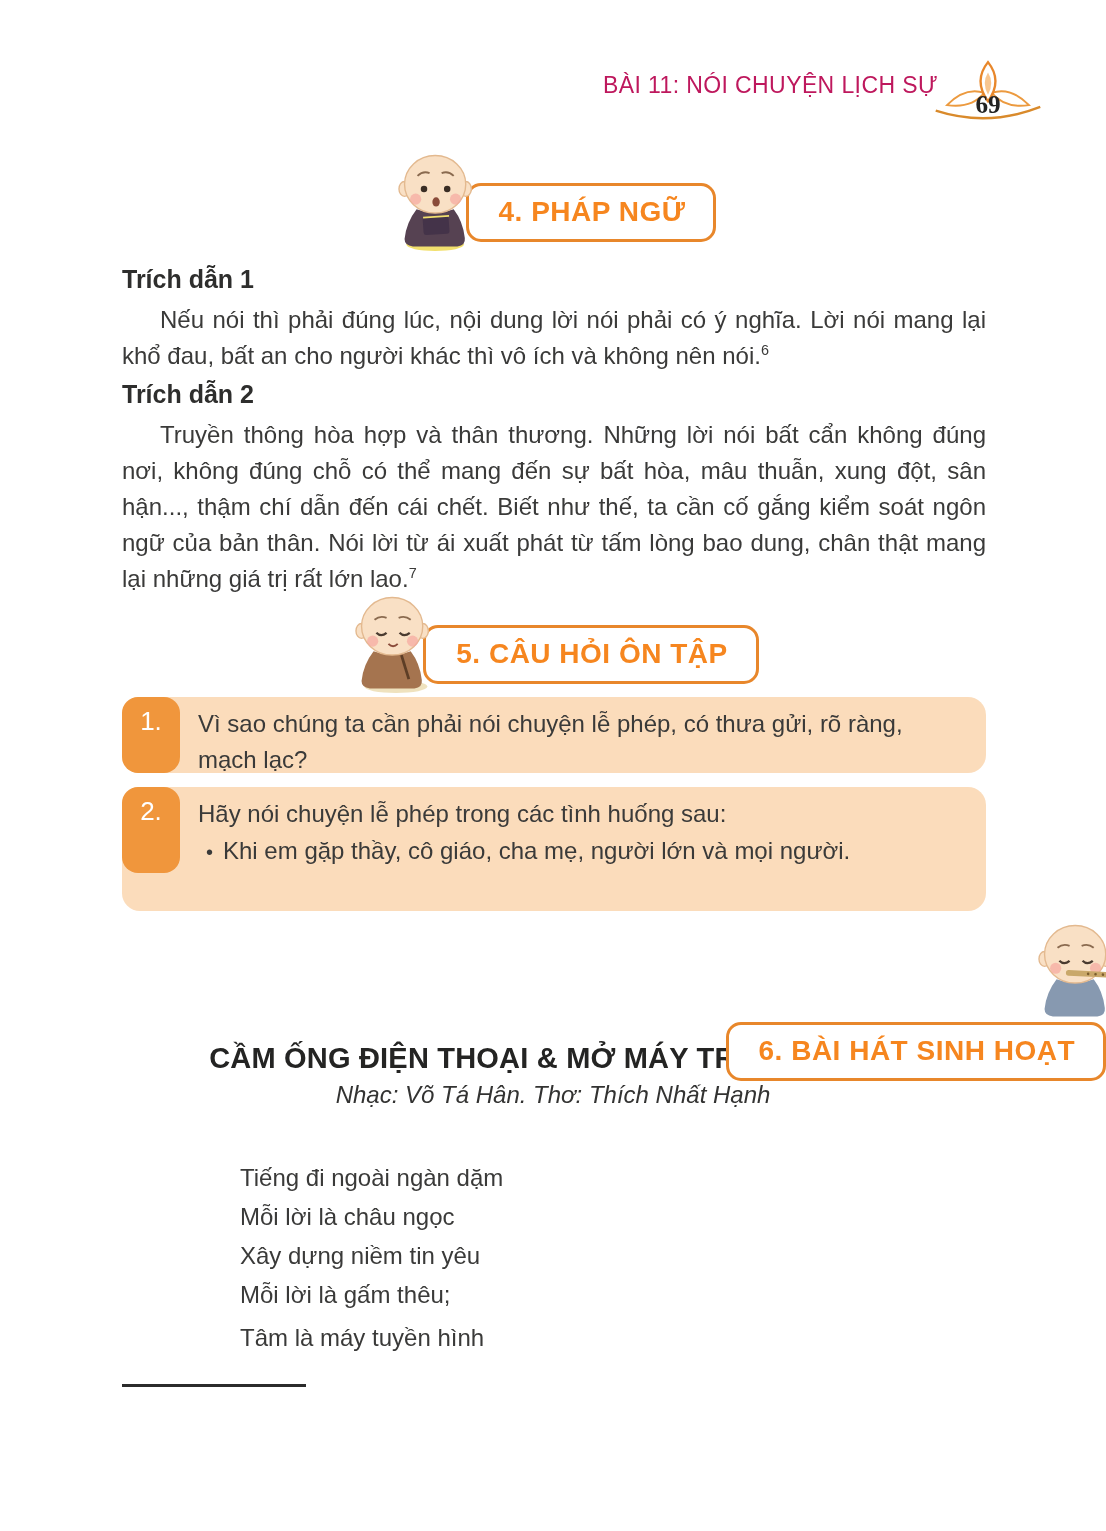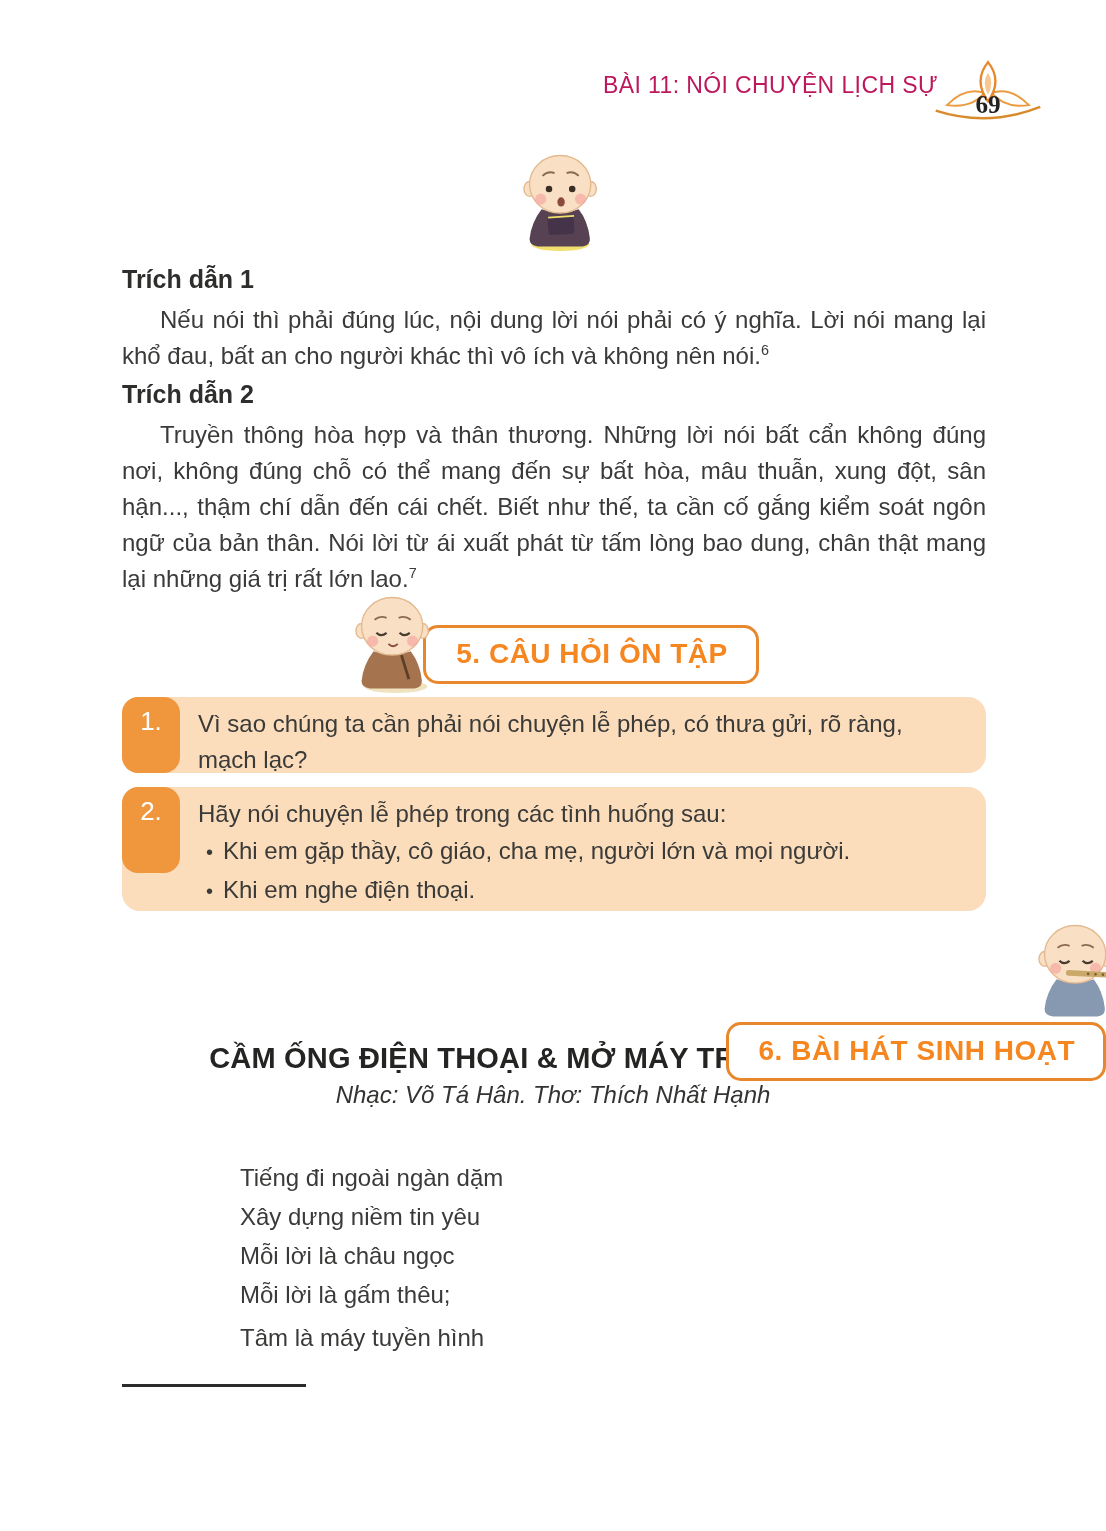--- a/index.html
+++ b/index.html
@@ -87,20 +87,21 @@
       <path d="M29 28 q6 -6 13 -3" fill="none" stroke="#8a6a4f" stroke-width="2"></path>
       <path d="M55 25 q7 -3 13 3" fill="none" stroke="#8a6a4f" stroke-width="2"></path>
       <circle cx="36" cy="42" r="3.5" fill="#3a2d24"></circle>
       <circle cx="61" cy="42" r="3.5" fill="#3a2d24"></circle>
       <circle cx="27" cy="53" r="6" fill="#f6a8a0" opacity="0.7"></circle>
       <circle cx="70" cy="53" r="6" fill="#f6a8a0" opacity="0.7"></circle>
       <ellipse cx="49" cy="56" rx="4" ry="5" fill="#8a4b3a"></ellipse>
       <rect x="35" y="72" width="28" height="19" rx="3" fill="#443349" transform="rotate(-4 49 81)"></rect>
       <path d="M35 73 L63 71" stroke="#f2e06e" stroke-width="2"></path>
     </svg>
+    <span class="badge-pill">4. PHÁP NGỮ</span>
   </div>
 
   <div class="sub-heading" style="top:265px;">Trích dẫn 1</div>
   <p class="para" style="top:302px;"><span>Nếu nói thì phải đúng lúc, nội dung lời nói phải có ý nghĩa. Lời nói mang lại khổ đau, bất an cho người khác thì vô ích và không nên nói.</span><sup class="fn-ref">6</sup></p>
 
   <div class="sub-heading" style="top:380px;">Trích dẫn 2</div>
   <p class="para" style="top:417px;"><span>Truyền thông hòa hợp và thân thương. Những lời nói bất cẩn không đúng nơi, không đúng chỗ có thể mang đến sự bất hòa, mâu thuẫn, xung đột, sân hận..., thậm chí dẫn đến cái chết. Biết như thế, ta cần cố gắng kiểm soát ngôn ngữ của bản thân. Nói lời từ ái xuất phát từ tấm lòng bao dung, chân thật mang lại những giá trị rất lớn lao.</span><sup class="fn-ref">7</sup></p>
 
   <div class="badge-row" style="top:592px;">
     <svg class="monk" viewBox="0 0 100 110">
@@ -124,21 +125,20 @@
   <div class="qbox" id="q1">
     <div class="qtab">1.</div>
     <div class="qtext">Vì sao chúng ta cần phải nói chuyện lễ phép, có thưa gửi, rõ ràng, mạch lạc?</div>
   </div>
 
   <div class="qbox" id="q2">
     <div class="qtab">2.</div>
     <div class="qtext">Hãy nói chuyện lễ phép trong các tình huống sau:</div>
     <ul class="qbullets">
       <li>Khi em gặp thầy, cô giáo, cha mẹ, người lớn và mọi người.</li>
-      <li>Khi em nghe điện thoại.</li>
     </ul>
   </div>
 
   <div class="badge-row" style="top:920px;flex-direction:column;">
     <svg class="monk" viewBox="0 0 100 110">
       <path d="M28 64 Q17 78 15 96 Q15 103 24 104 L72 104 Q81 103 80 95 Q78 77 68 64 Q48 72 28 64 Z" fill="#8799b0"></path>
       <ellipse cx="15" cy="42" rx="6" ry="8" fill="#f9e0c5" stroke="#e3b98f" stroke-width="1.5"></ellipse>
       <ellipse cx="81" cy="42" rx="6" ry="8" fill="#f9e0c5" stroke="#e3b98f" stroke-width="1.5"></ellipse>
       <ellipse cx="48" cy="37" rx="33" ry="31" fill="#f9e0c5" stroke="#e3b98f" stroke-width="1.5"></ellipse>
       <path d="M29 30 q6 -5 13 -2" fill="none" stroke="#8a6a4f" stroke-width="2"></path>
@@ -156,22 +156,22 @@
       <path d="M88 63 q4 6 0 10" stroke="#e7b24a" stroke-width="3" fill="none"></path>
     </svg>
     <span class="badge-pill">6. BÀI HÁT SINH HOẠT</span>
   </div>
 
   <div class="song-title">CẦM ỐNG ĐIỆN THOẠI &amp; MỞ MÁY TRUYỀN HÌNH</div>
   <div class="song-credits">Nhạc: Võ Tá Hân. Thơ: Thích Nhất Hạnh</div>
 
   <div class="verse" id="verse1">
     <div>Tiếng đi ngoài ngàn dặm</div>
+    <div>Mỗi lời là châu ngọc</div>
     <div>Xây dựng niềm tin yêu</div>
-    <div>Mỗi lời là châu ngọc</div>
     <div>Mỗi lời là gấm thêu;</div>
   </div>
   <div class="verse" id="verse2">
     <div>Tâm là máy tuyền hình</div>
   </div>
 
   <div class="fn-divider"></div>
 
 </div>
 

